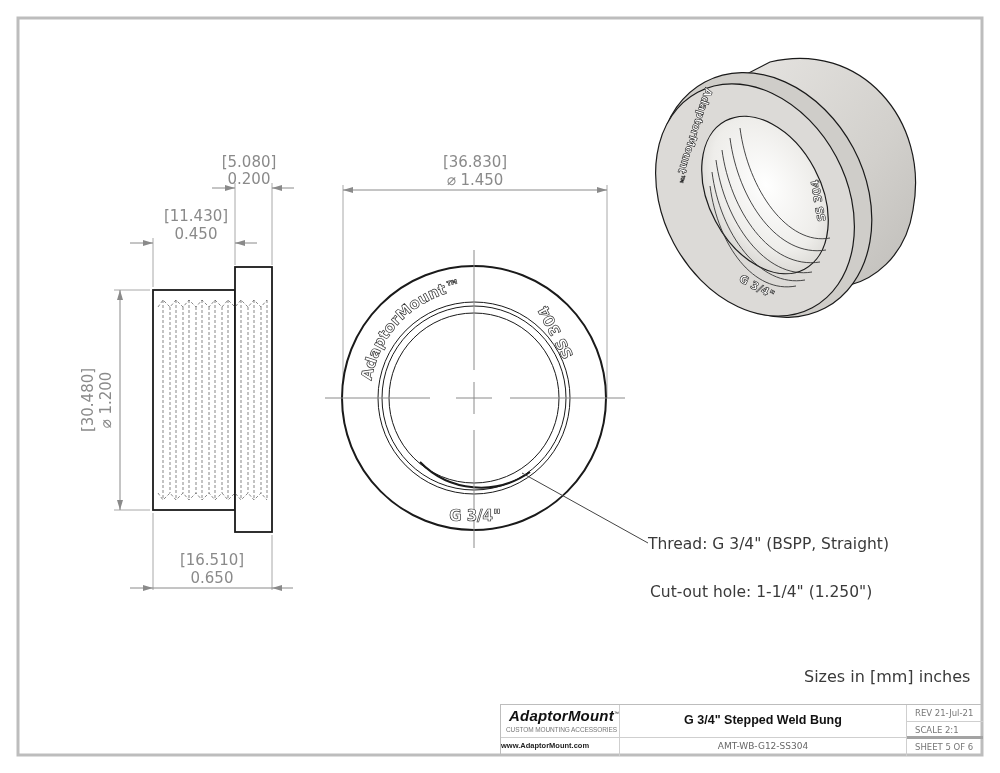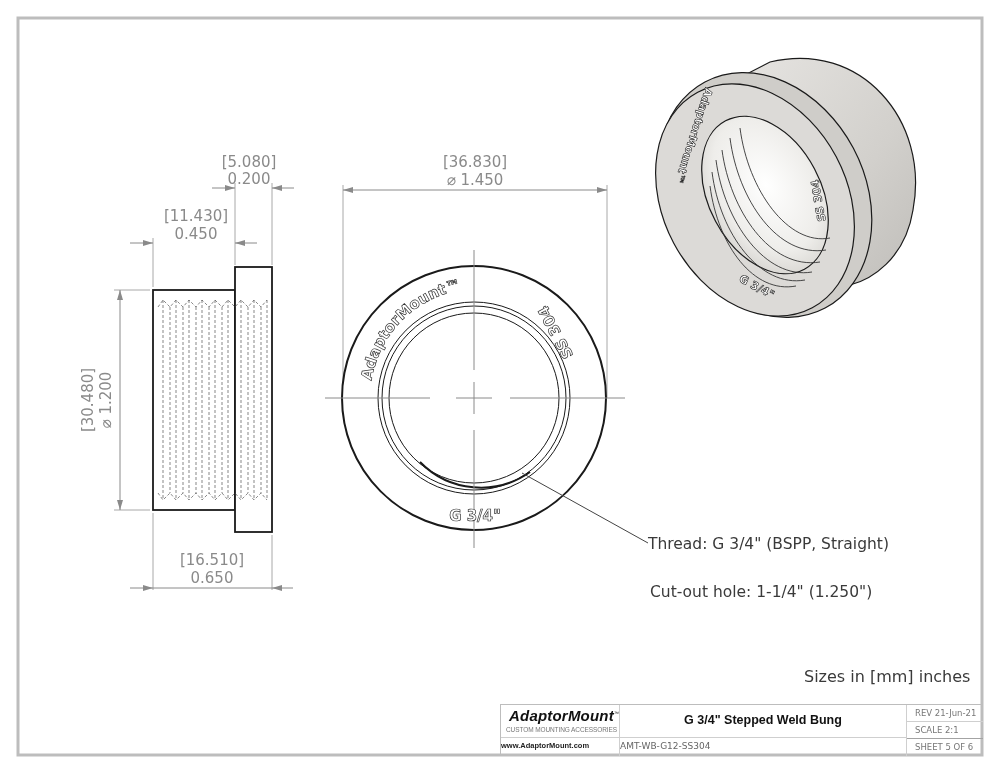--- a/index.html
+++ b/index.html
@@ -8,24 +8,24 @@
   svg text { font-family: "DejaVu Sans", sans-serif; }
   .dim { fill: #8a8a8a; font-size: 15px; }
   .note { fill: #3a3a3a; font-size: 15.5px; }
   .title-block { position: absolute; left: 500px; top: 704px; width: 482px; height: 51px; border-top: 1px solid #bdbdbd; border-left: 1px solid #bdbdbd; box-sizing: border-box; }
   .tb-logo { position: absolute; left: 0; top: 0; width: 119px; height: 33px; border-right: 1px solid #cfcfcf; border-bottom: 1px solid #cfcfcf; box-sizing: border-box; }
   .tb-brand { position: absolute; left: 8px; top: 2px; font-family: "Liberation Sans", sans-serif; font-style: italic; font-weight: bold; font-size: 15px; color: #111; letter-spacing: 0.2px; }
   .tb-brand sup { font-size: 5px; font-weight: normal; }
   .tb-tagline { position: absolute; left: 5px; top: 21px; font-family: "Liberation Sans", sans-serif; font-size: 6.5px; color: #777; letter-spacing: -0.1px; }
   .tb-web { position: absolute; left: 0; top: 33px; width: 119px; height: 18px; border-right: 1px solid #cfcfcf; box-sizing: border-box; font-family: "Liberation Sans", sans-serif; font-weight: bold; font-size: 7.5px; color: #222; line-height: 16px; }
   .tb-title { position: absolute; left: 119px; top: 0; width: 287px; height: 33px; border-right: 1px solid #cfcfcf; border-bottom: 1px solid #cfcfcf; box-sizing: border-box; text-align: center; font-family: "Liberation Sans", sans-serif; font-weight: bold; font-size: 12.5px; color: #111; line-height: 31px; }
-  .tb-part { position: absolute; left: 119px; top: 33px; width: 287px; height: 18px; border-right: 1px solid #cfcfcf; box-sizing: border-box; text-align: left; font-size: 9px; color: #666; line-height: 16px; }
+  .tb-part { position: absolute; left: 119px; top: 33px; width: 287px; height: 18px; border-right: 1px solid #cfcfcf; box-sizing: border-box; text-align: center; font-size: 9px; color: #666; line-height: 16px; }
   .tb-cell { position: absolute; left: 406px; width: 76px; height: 17px; box-sizing: border-box; padding-left: 8px; font-size: 8.5px; color: #777; line-height: 16px; }
   .tb-rev { top: 0; border-bottom: 1px solid #cfcfcf; }
-  .tb-scale { top: 17px; border-bottom: 1px solid #a3a3a3; }
+  .tb-scale { top: 17px; border-bottom: 3px solid #a3a3a3; }
   .tb-sheet { top: 34px; }
   .sizes-note { position: absolute; left: 804px; top: 667px; font-size: 16px; color: #3a3a3a; }
 </style>
 </head>
 <body>
 
 <div class="sheet">
 <svg width="1000" height="773" viewBox="0 0 1000 773" xmlns="http://www.w3.org/2000/svg">
   <defs>
     <marker id="arr" viewBox="0 0 10 6" refX="10" refY="3" markerWidth="10" markerHeight="6" orient="auto-start-reverse">
@@ -184,16 +184,16 @@
 <div class="sizes-note">Sizes in [mm] inches</div>
 
 <div class="title-block">
   <div class="tb-logo">
     <div class="tb-brand"><span>AdaptorMount</span><sup>™</sup></div>
     <div class="tb-tagline">CUSTOM MOUNTING ACCESSORIES</div>
   </div>
   <div class="tb-web">www.AdaptorMount.com</div>
   <div class="tb-title">G 3/4" Stepped Weld Bung</div>
   <div class="tb-part">AMT-WB-G12-SS304</div>
-  <div class="tb-cell tb-rev">REV 21-Jun-21</div>
+  <div class="tb-cell tb-rev">REV 21-Jul-21</div>
   <div class="tb-cell tb-scale">SCALE 2:1</div>
   <div class="tb-cell tb-sheet">SHEET 5 OF 6</div>
 </div>
 
 </body></html>

